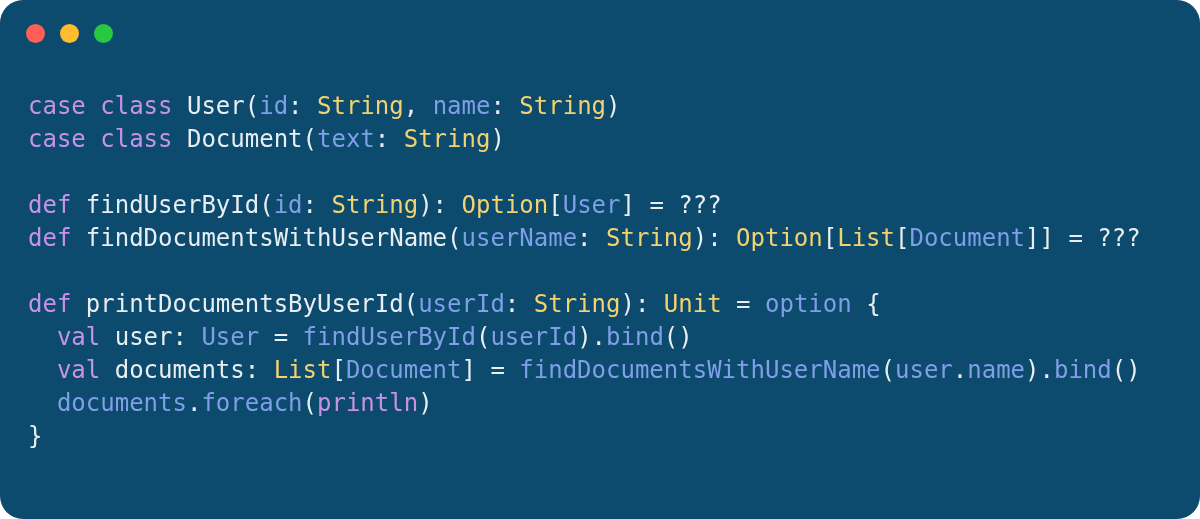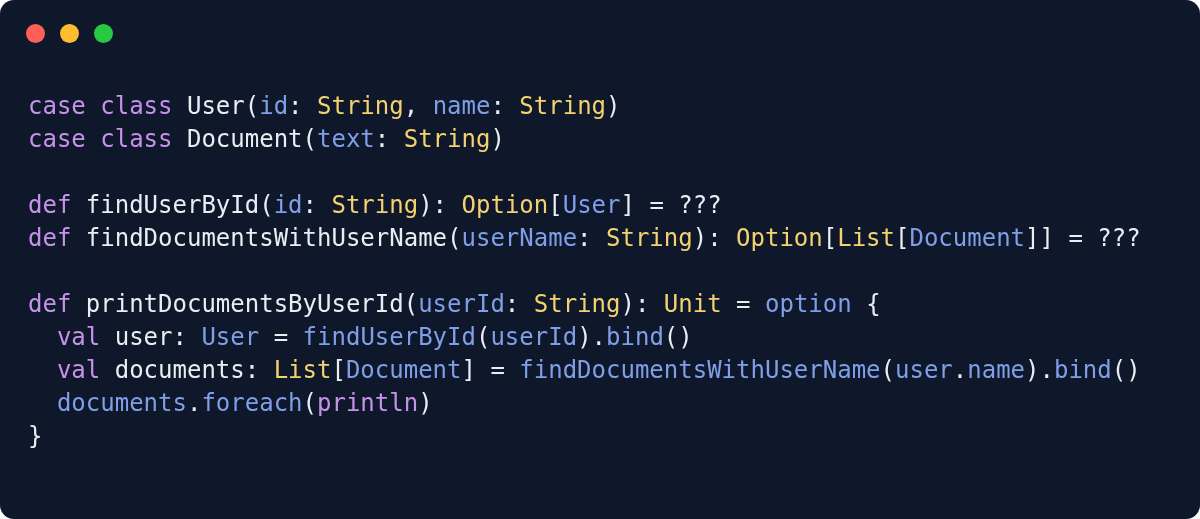--- a/index.html
+++ b/index.html
@@ -67,21 +67,21 @@
   }
   .tok { white-space: pre; }
   .kw   { color: #c792ea; }
   .typ  { color: #f3d270; }
   .id   { color: #7f9fe8; }
   .pln  { color: #e9eef2; }
 </style>
 </head>
 <body>
 
-<div class="window" style="background: #0f172a; border-radius: 14px;">
+<div class="window" style="background: #0c4a6e; border-radius: 23px;">
 
   <div class="titlebar">
     <div class="lights">
       <span class="light" style="background: rgb(255, 95, 87);"></span>
       <span class="light" style="background: rgb(254, 188, 46);"></span>
       <span class="light" style="background: rgb(40, 200, 64);"></span>
     </div>
   </div>
 
   <div class="code" style="font-size: 24px; line-height: 33px;"><div class="line"><span class="tok kw">case</span><span class="tok pln"> </span><span class="tok kw">class</span><span class="tok pln"> </span><span class="tok pln">User</span><span class="tok pln">(</span><span class="tok id">id</span><span class="tok pln">: </span><span class="tok typ">String</span><span class="tok pln">, </span><span class="tok id">name</span><span class="tok pln">: </span><span class="tok typ">String</span><span class="tok pln">)</span></div><div class="line"><span class="tok kw">case</span><span class="tok pln"> </span><span class="tok kw">class</span><span class="tok pln"> </span><span class="tok pln">Document</span><span class="tok pln">(</span><span class="tok id">text</span><span class="tok pln">: </span><span class="tok typ">String</span><span class="tok pln">)</span></div><div class="line blank">&nbsp;</div><div class="line"><span class="tok kw">def</span><span class="tok pln"> </span><span class="tok pln">findUserById</span><span class="tok pln">(</span><span class="tok id">id</span><span class="tok pln">: </span><span class="tok typ">String</span><span class="tok pln">): </span><span class="tok typ">Option</span><span class="tok pln">[</span><span class="tok id">User</span><span class="tok pln">] = ???</span></div><div class="line"><span class="tok kw">def</span><span class="tok pln"> </span><span class="tok pln">findDocumentsWithUserName</span><span class="tok pln">(</span><span class="tok id">userName</span><span class="tok pln">: </span><span class="tok typ">String</span><span class="tok pln">): </span><span class="tok typ">Option</span><span class="tok pln">[</span><span class="tok typ">List</span><span class="tok pln">[</span><span class="tok id">Document</span><span class="tok pln">]] = ???</span></div><div class="line blank">&nbsp;</div><div class="line"><span class="tok kw">def</span><span class="tok pln"> </span><span class="tok pln">printDocumentsByUserId</span><span class="tok pln">(</span><span class="tok id">userId</span><span class="tok pln">: </span><span class="tok typ">String</span><span class="tok pln">): </span><span class="tok typ">Unit</span><span class="tok pln"> = </span><span class="tok id">option</span><span class="tok pln"> {</span></div><div class="line"><span class="tok pln">  </span><span class="tok kw">val</span><span class="tok pln"> </span><span class="tok pln">user</span><span class="tok pln">: </span><span class="tok id">User</span><span class="tok pln"> = </span><span class="tok id">findUserById</span><span class="tok pln">(</span><span class="tok id">userId</span><span class="tok pln">)</span><span class="tok pln">.</span><span class="tok id">bind</span><span class="tok pln">()</span></div><div class="line"><span class="tok pln">  </span><span class="tok kw">val</span><span class="tok pln"> </span><span class="tok pln">documents</span><span class="tok pln">: </span><span class="tok typ">List</span><span class="tok pln">[</span><span class="tok id">Document</span><span class="tok pln">] = </span><span class="tok id">findDocumentsWithUserName</span><span class="tok pln">(</span><span class="tok id">user</span><span class="tok pln">.</span><span class="tok id">name</span><span class="tok pln">)</span><span class="tok pln">.</span><span class="tok id">bind</span><span class="tok pln">()</span></div><div class="line"><span class="tok pln">  </span><span class="tok id">documents</span><span class="tok pln">.</span><span class="tok id">foreach</span><span class="tok pln">(</span><span class="tok kw">println</span><span class="tok pln">)</span></div><div class="line"><span class="tok pln">}</span></div></div>

